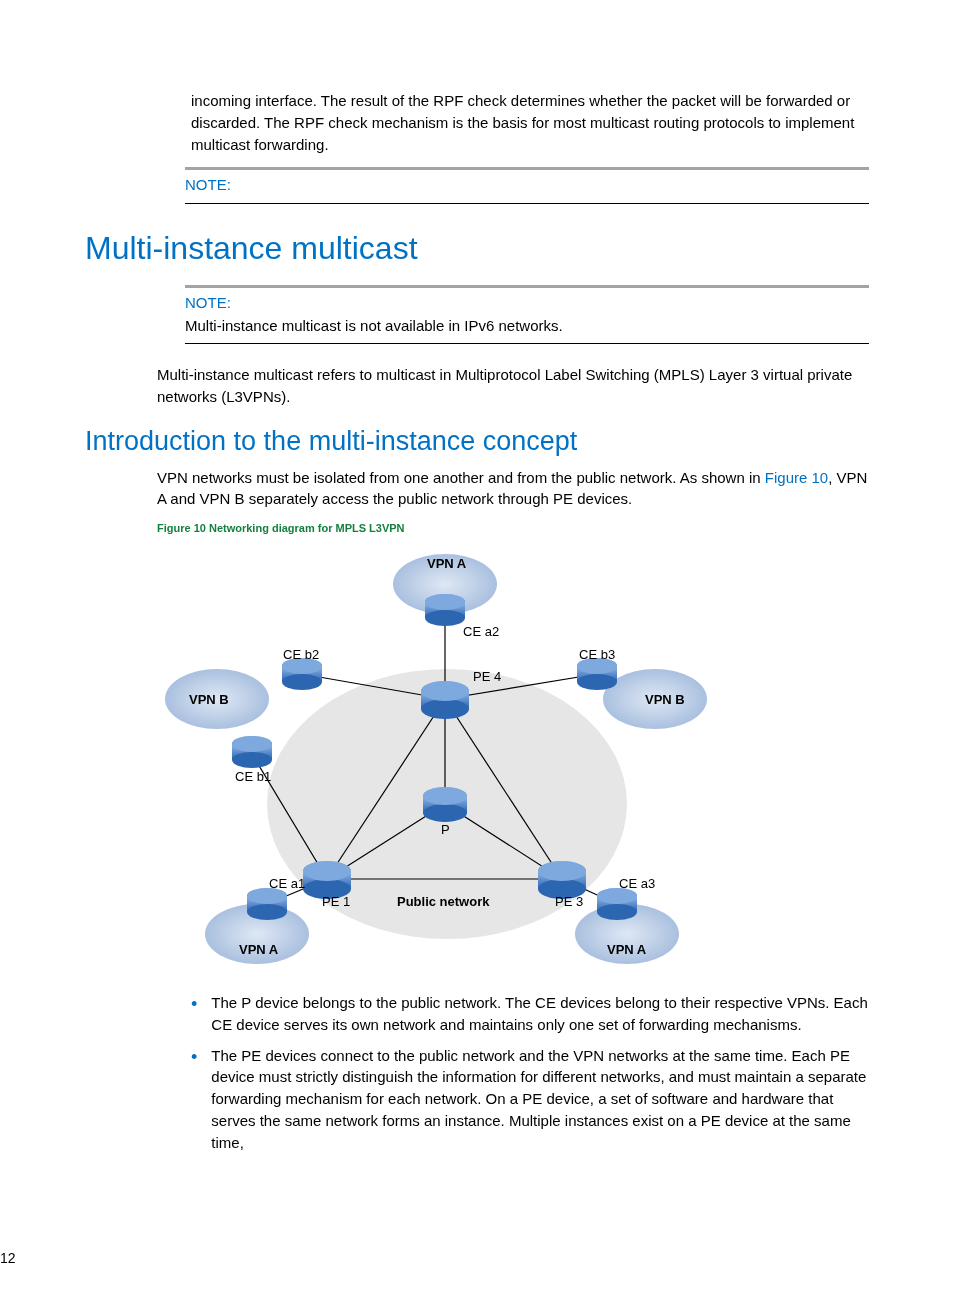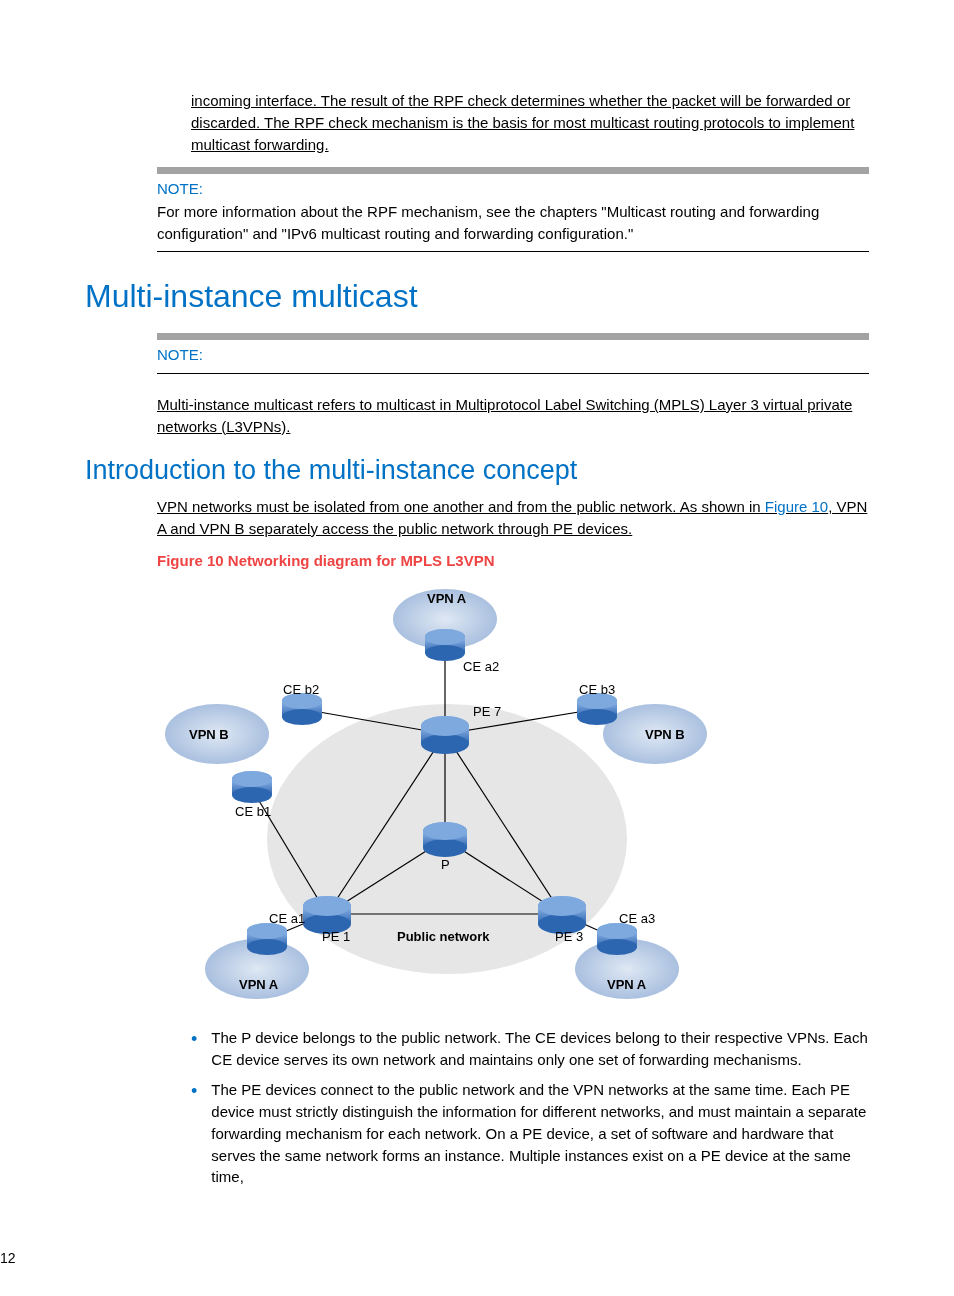--- a/index.html
+++ b/index.html
@@ -10,25 +10,24 @@
     font-family: Arial, Helvetica, sans-serif;
     color: #000;
     position: relative;
     padding: 90px 85px 40px 85px;
   }
   .body-text {
     font-size: 15px;
     line-height: 1.45;
     margin-left: 106px;
     margin-bottom: 12px;
-    text-decoration: underline;
   }
   .note-block {
-    margin-left: 72px;
-    border-top: 7px solid #a3a3a3;
+    margin-left: 100px;
+    border-top: 3px solid #a3a3a3;
     border-bottom: 1px solid #000;
     padding: 6px 0 6px 0;
     margin-bottom: 20px;
   }
   .note-label {
     color: #0072c6;
     font-size: 15px;
     margin-bottom: 4px;
   }
   .note-text {
@@ -45,23 +44,23 @@
   }
   h2.subsection {
     color: #0072c6;
     font-weight: 300;
     font-size: 27px;
     margin-top: 18px;
     margin-bottom: 10px;
   }
   .figure-link { color: #0072c6; }
   .figure-caption {
-    color: #ef4444;
+    color: #15803d;
     font-weight: bold;
-    font-size: 15px;
+    font-size: 11px;
     margin-left: 72px;
     margin-bottom: 10px;
     margin-top: 10px;
   }
   .diagram {
     width: 560px;
     height: 430px;
     margin-left: 72px;
     position: relative;
   }
@@ -102,27 +101,27 @@
     font-size: 13px;
   }
 </style>
 </head>
 <body>
 
 <p class="body-text">incoming interface. The result of the RPF check determines whether the packet will be forwarded or discarded. The RPF check mechanism is the basis for most multicast routing protocols to implement multicast forwarding.</p>
 
 <div class="note-block">
   <div class="note-label">NOTE:</div>
-  <div class="note-text">For more information about the RPF mechanism, see the chapters "Multicast routing and forwarding configuration" and "IPv6 multicast routing and forwarding configuration."</div>
 </div>
 
 <h1 class="section">Multi-instance multicast</h1>
 
 <div class="note-block">
   <div class="note-label">NOTE:</div>
+  <div class="note-text">Multi-instance multicast is not available in IPv6 networks.</div>
 </div>
 
 <p class="body-text" style="margin-left:72px;">Multi-instance multicast refers to multicast in Multiprotocol Label Switching (MPLS) Layer 3 virtual private networks (L3VPNs).</p>
 
 <h2 class="subsection">Introduction to the multi-instance concept</h2>
 
 <p class="body-text" style="margin-left:72px;">
   <span>VPN networks must be isolated from one another and from the public network. As shown in </span><span class="figure-link">Figure 10</span><span>, VPN A and VPN B separately access the public network through PE devices.</span>
 </p>
 
@@ -224,21 +223,21 @@
   <div class="dlabel vpn" style="left:82px; top:398px;">VPN A</div>
   <div class="dlabel vpn" style="left:450px; top:398px;">VPN A</div>
 
   <div class="dlabel" style="left:306px; top:80px;">CE a2</div>
   <div class="dlabel" style="left:126px; top:103px;text-align:center;">CE b2</div>
   <div class="dlabel" style="left:422px; top:103px;">CE b3</div>
   <div class="dlabel" style="left:78px; top:225px;">CE b1</div>
   <div class="dlabel" style="left:112px; top:332px;">CE a1</div>
   <div class="dlabel" style="left:462px; top:332px;">CE a3</div>
 
-  <div class="dlabel" style="left:316px; top:125px;">PE 7</div>
+  <div class="dlabel" style="left:316px; top:125px;">PE 4</div>
   <div class="dlabel" style="left:165px; top:350px;text-align:center;">PE 1</div>
   <div class="dlabel" style="left:398px; top:350px;">PE 3</div>
   <div class="dlabel" style="left:284px; top:278px;">P</div>
   <div class="dlabel bold" style="left:240px; top:350px;">Public network</div>
 </div>
 
 <div class="bullets">
   <div class="bullet-row">
     <span class="bullet-dot">•</span>
     <span>The P device belongs to the public network. The CE devices belong to their respective VPNs. Each CE device serves its own network and maintains only one set of forwarding mechanisms.</span>

